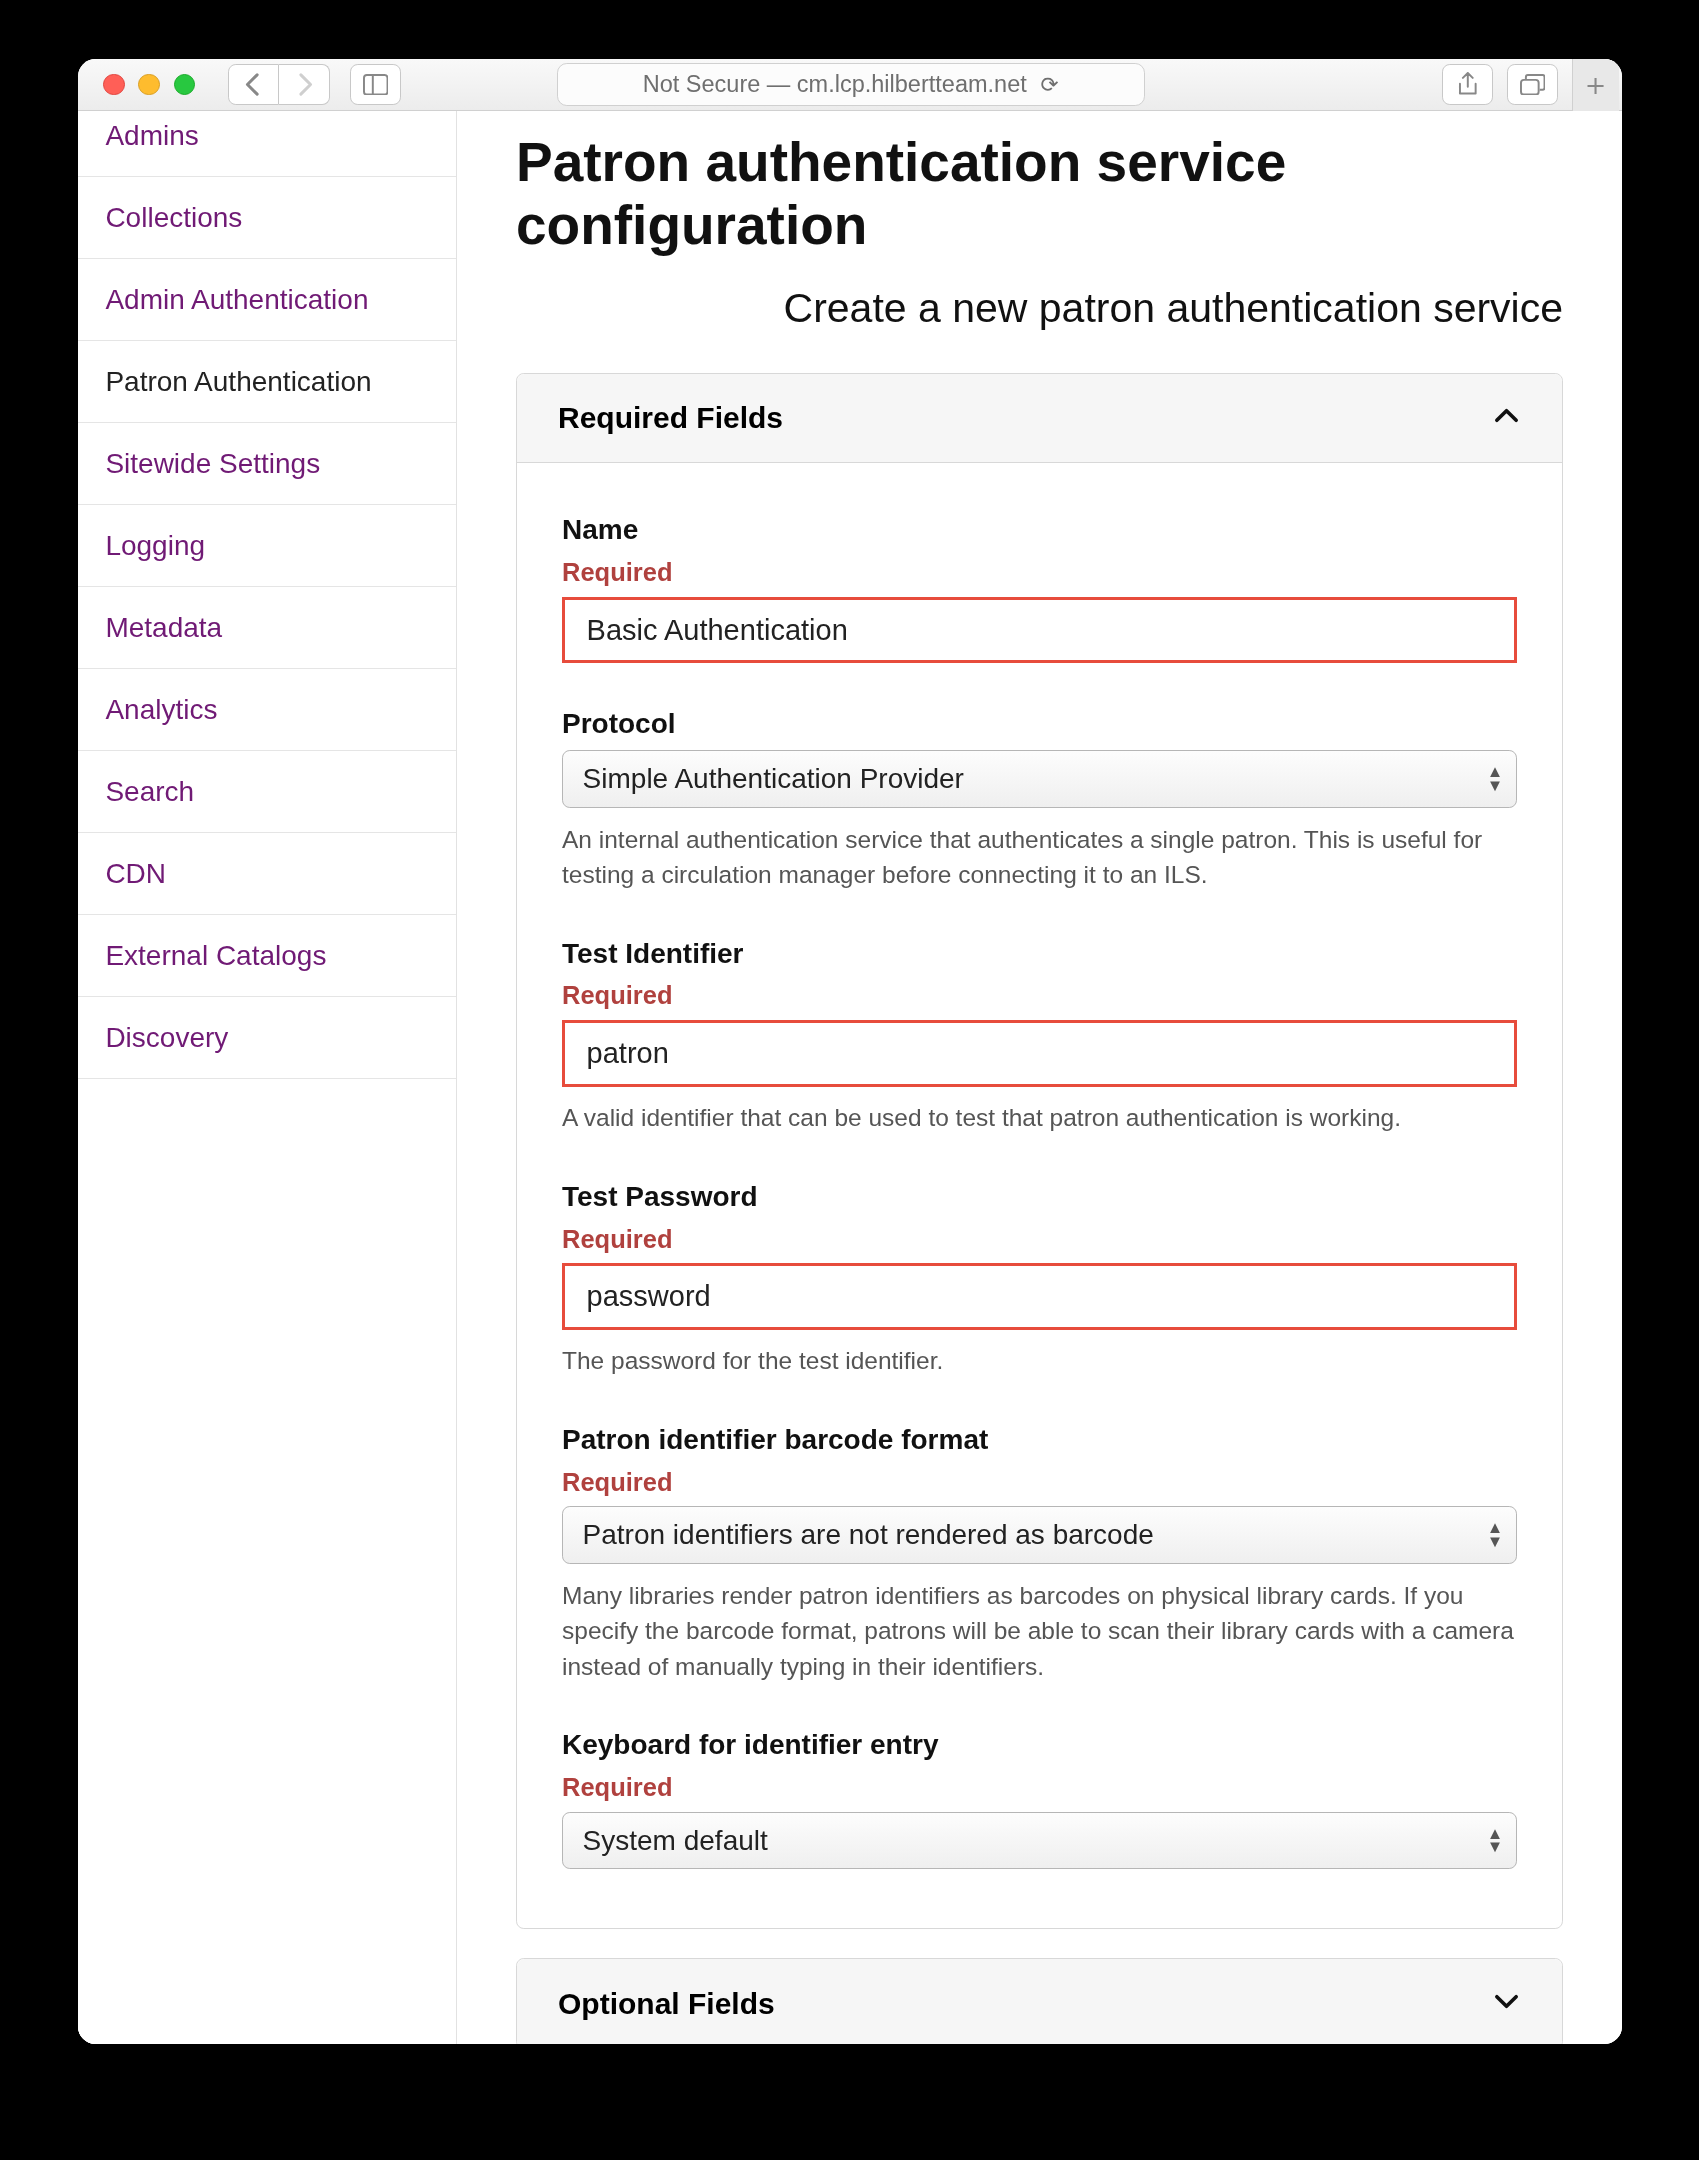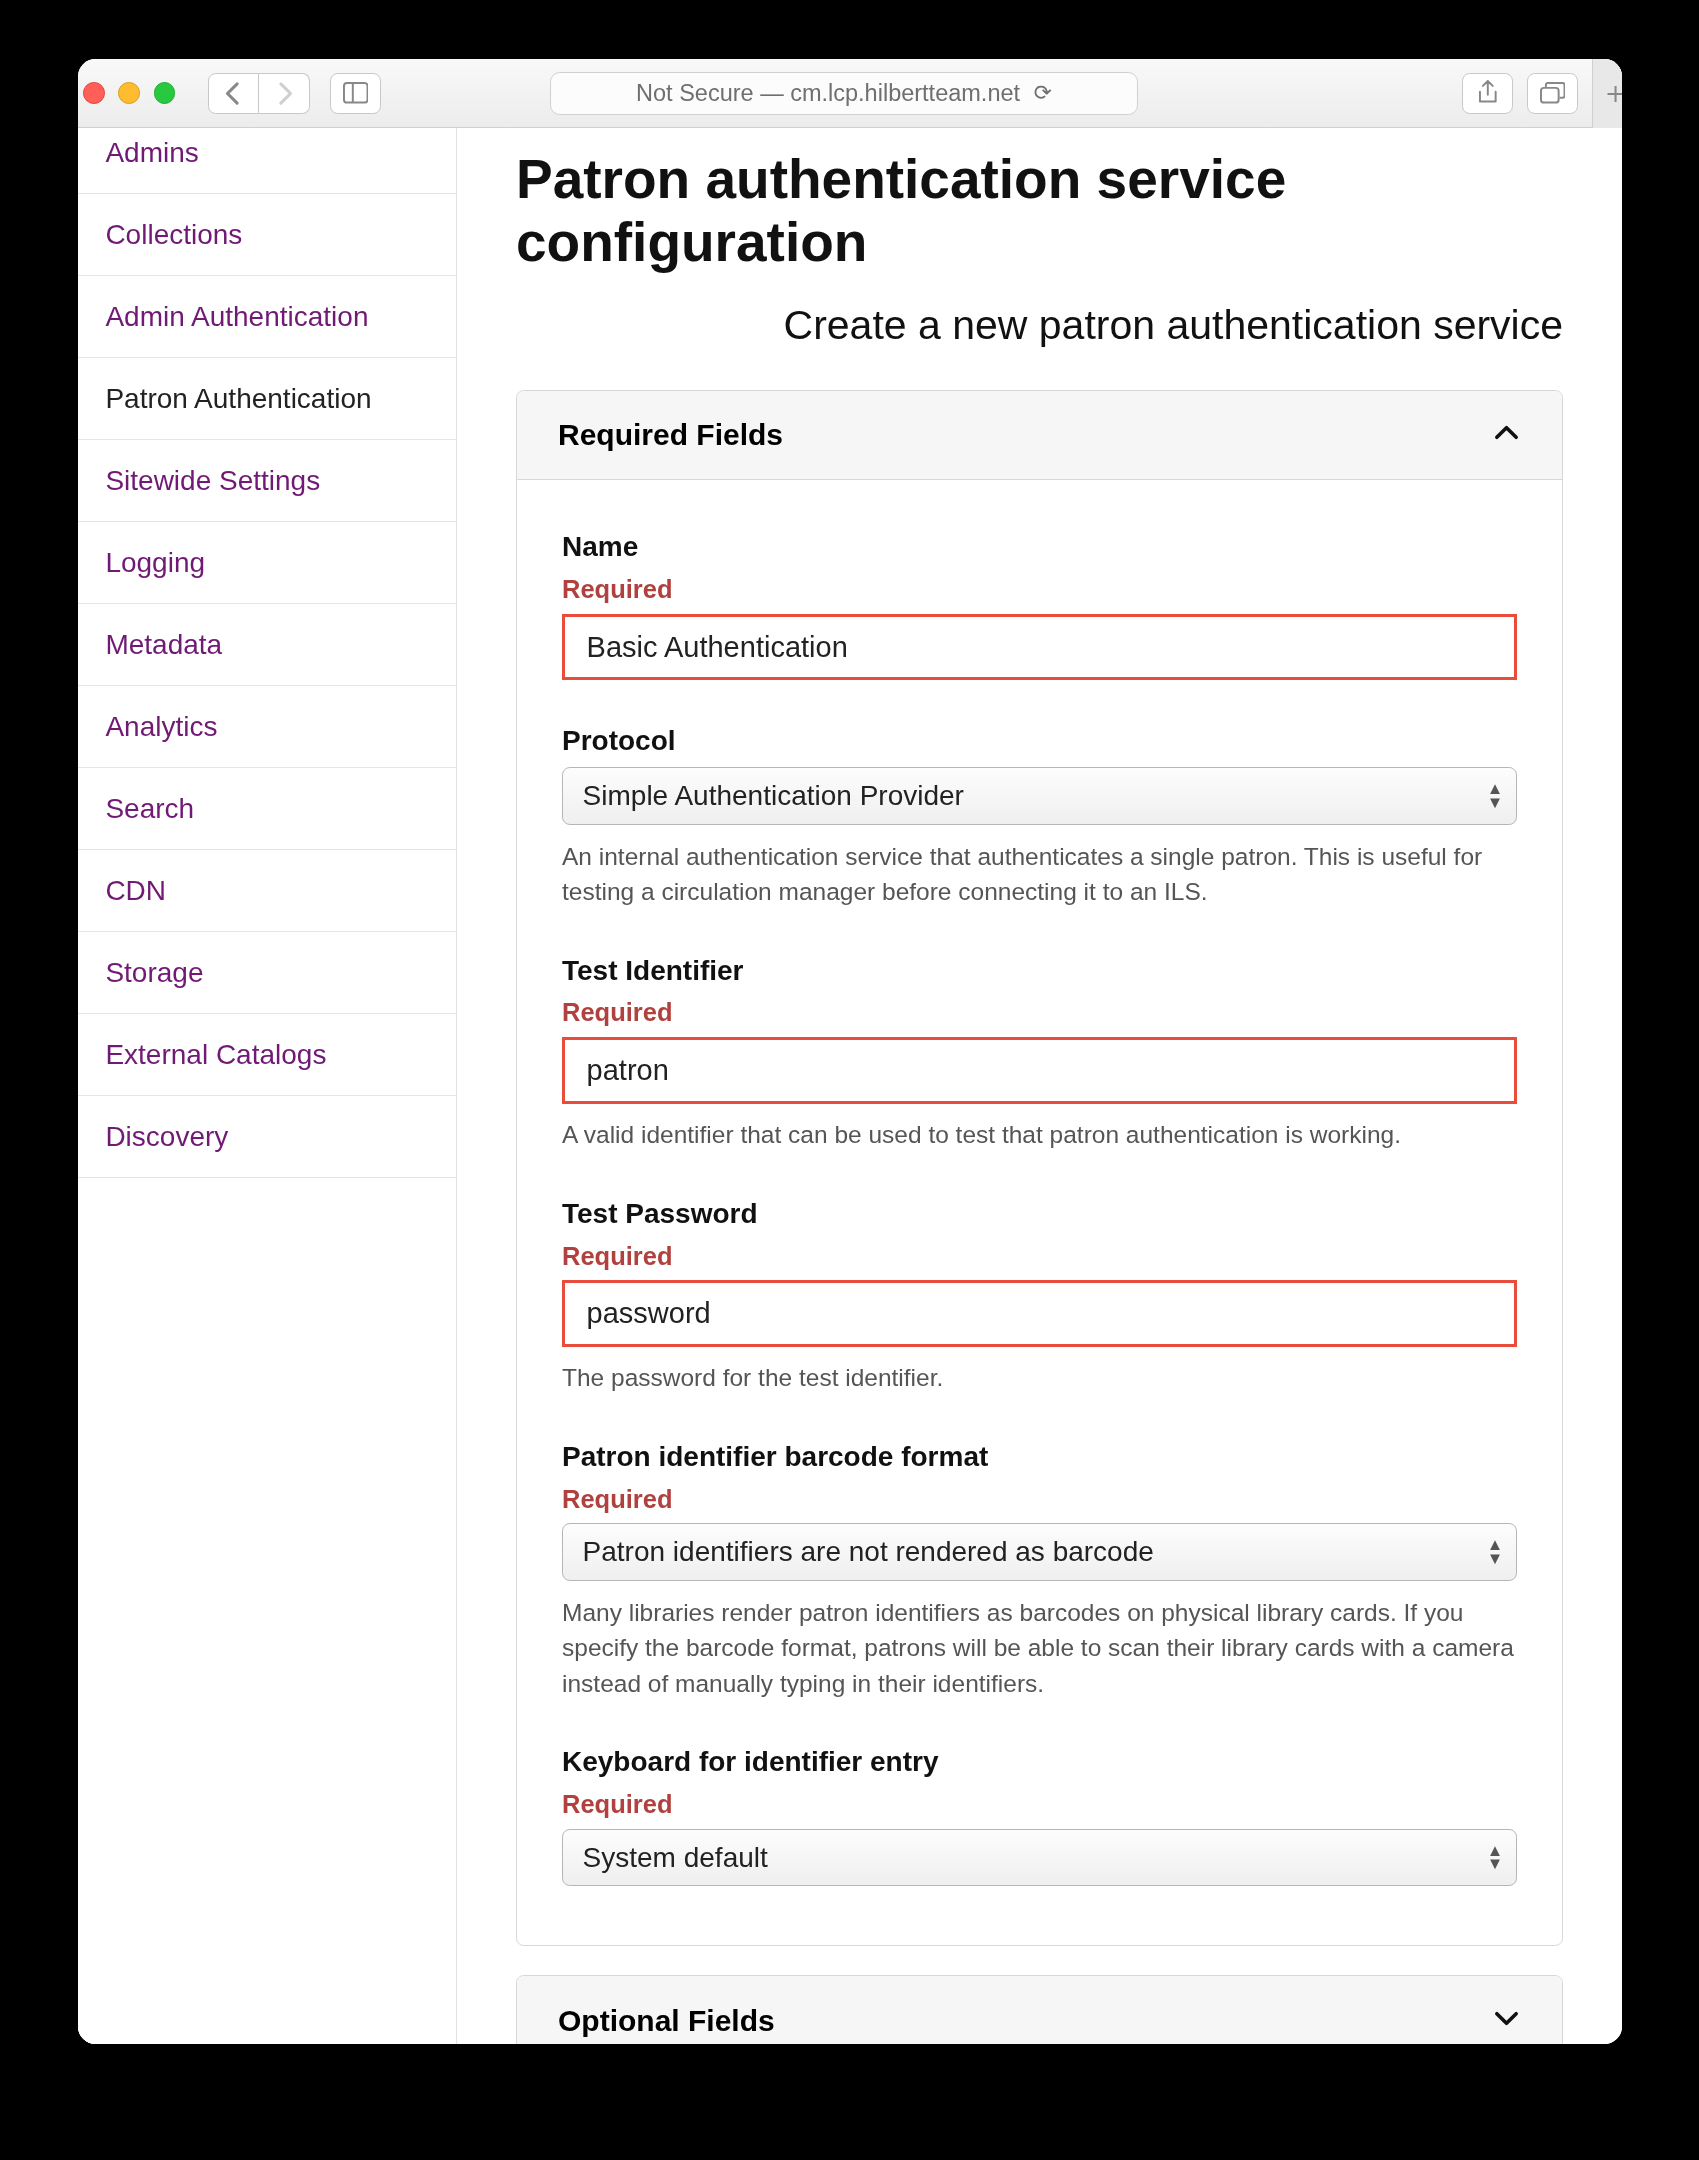--- a/index.html
+++ b/index.html
@@ -18,26 +18,26 @@
     width: 1544px;
     height: 1985px;
     background: #fff;
     border-radius: 17.6px;
     box-shadow: 0 29px 78px rgba(0,0,0,0.6);
     overflow: hidden;
     display: flex;
     flex-direction: column;
   }
   .titlebar {
-    height: 69px;
+    height: 52px;
     background: linear-gradient(#f9f9f9,#ececec);
     border-bottom: 1px solid #d0d0d0;
     display: flex;
     align-items: center;
-    padding: 0 5px;
+    padding: 0 25px;
     gap: 13.7px;
     flex: 0 0 auto;
   }
   .traffic { display: flex; gap: 13.7px; margin-right: 19.6px;}
   .dot { width: 21.6px; height: 21.6px; border-radius: 50%; }
   .dot.red { background:#ff5f57; border:1px solid #e0443e;}
   .dot.yellow { background:#febc2e; border:1px solid #d99e22;}
   .dot.green { background:#28c840; border:1px solid #1aab29;}
   .tb-btn {
     height: 41px;
@@ -259,21 +259,20 @@
       <div class="side-item trunc"><span>Admins</span></div>
       <div class="side-item"><span>Collections</span></div>
       <div class="side-item"><span>Admin Authentication</span></div>
       <div class="side-item active"><span>Patron Authentication</span></div>
       <div class="side-item"><span>Sitewide Settings</span></div>
       <div class="side-item"><span>Logging</span></div>
       <div class="side-item"><span>Metadata</span></div>
       <div class="side-item"><span>Analytics</span></div>
       <div class="side-item"><span>Search</span></div>
       <div class="side-item"><span>CDN</span></div>
-      <div class="side-item"><span>Storage</span></div>
       <div class="side-item"><span>External Catalogs</span></div>
       <div class="side-item"><span>Discovery</span></div>
     </div>
 
     <div class="main">
       <h1 class="page-title">Patron authentication service configuration</h1>
       <h2 class="page-sub">Create a new patron authentication service</h2>
 
       <div class="panel">
         <div class="panel-header">

